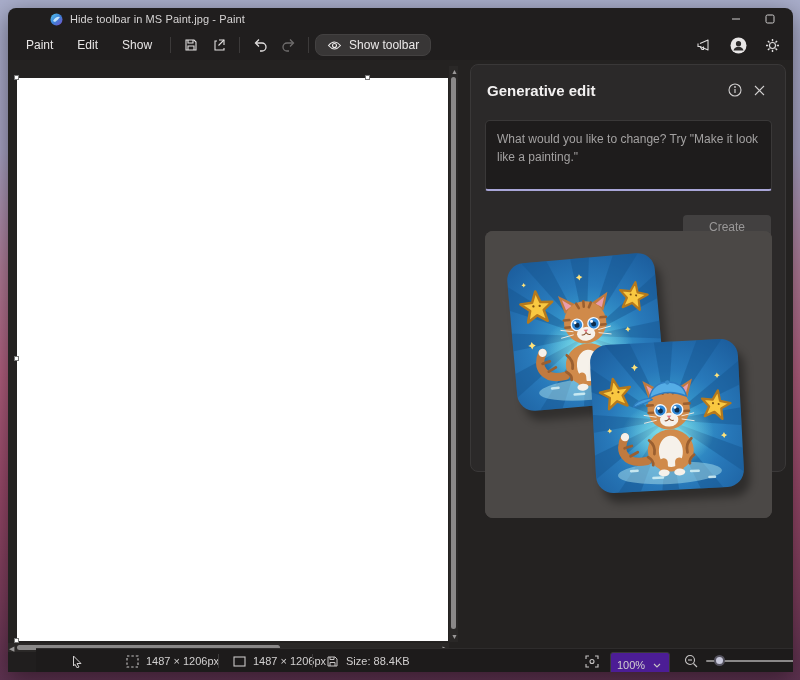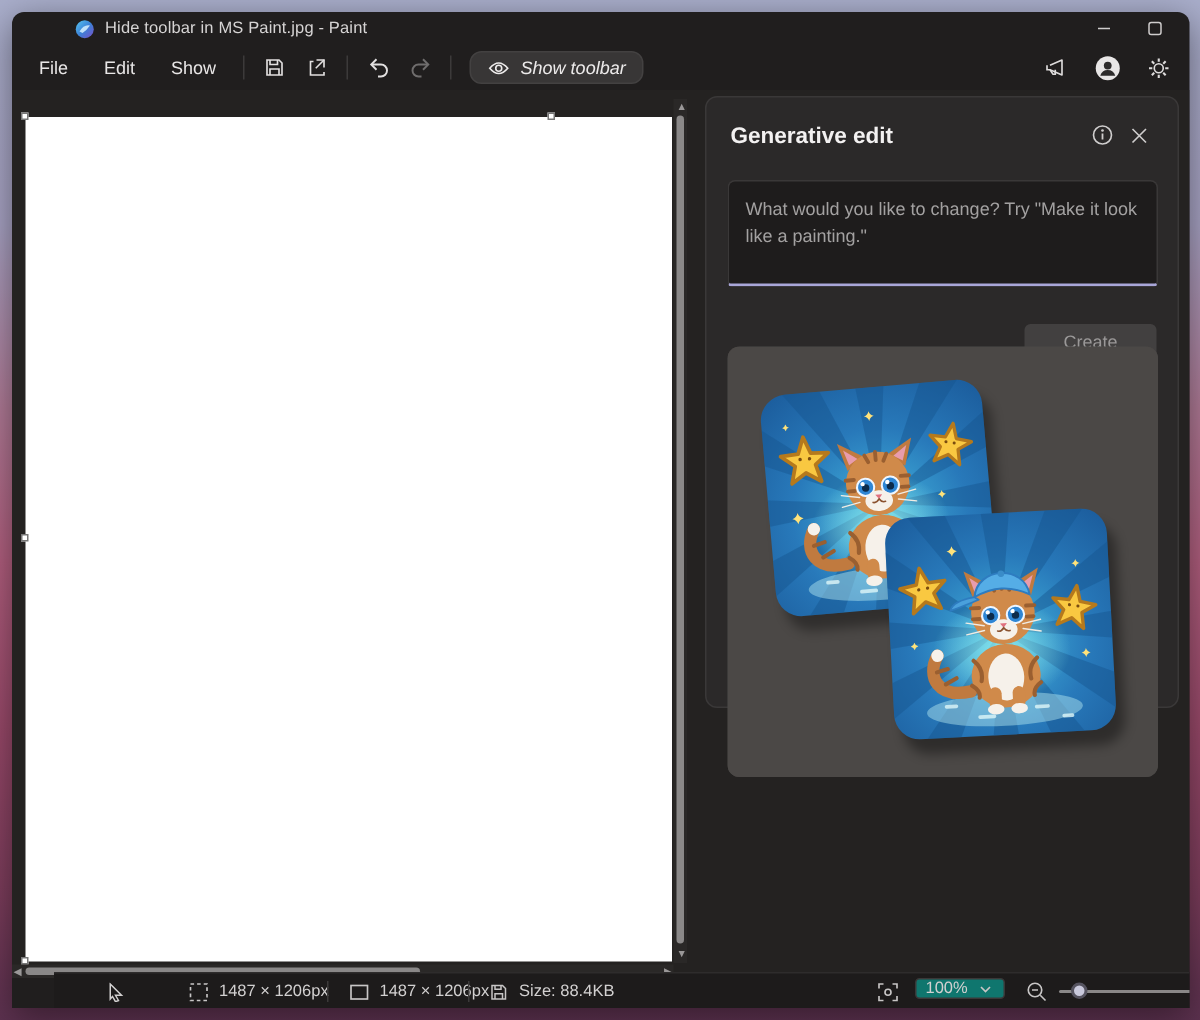--- a/index.html
+++ b/index.html
@@ -20,21 +20,21 @@
   .title { font-size:11px; color:#d6d4d4; letter-spacing:.1px; }
   .caption { position:absolute; right:0; top:0; height:22px; display:flex; }
   .cap-btn { width:34px; height:22px; display:flex; align-items:center; justify-content:center; color:#cfcdcd; }
   
   .menubar { position:absolute; left:0; top:22px; width:100%; height:30px; display:flex; align-items:center; padding-left:6px; }
   .menu-item { font-size:12px; color:#e8e6e6; padding:5px 12px; border-radius:4px; }
   .tool-sep { width:1px; height:16px; background:#3c3a3a; margin:0 6px; }
   .tool-btn { width:28px; height:24px; display:flex; align-items:center; justify-content:center; color:#e2e0e0; border-radius:4px; }
   .tool-btn.disabled { color:#6f6d6d; }
   .show-toolbar-btn { display:flex; align-items:center; gap:7px; background:#383636; border:1px solid #434141;
-    border-radius:8px; padding:3px 11px; font-size:12px; color:#eceaea; margin-left:6px;font-style:italic; }
+    border-radius:8px; padding:3px 11px; font-size:12px; color:#eceaea; margin-left:0; }
   .menubar-right { position:absolute; right:8px; top:22px; height:30px; display:flex; align-items:center; gap:8px; }
   .mr-btn { width:26px; height:24px; display:flex; align-items:center; justify-content:center; color:#dddbdb; }
   
   .workspace { position:absolute; left:0; top:52px; width:100%; height:588px; background:#242221; }
   .canvas { position:absolute; left:9px; top:18px; width:431px; height:563px; background:#ffffff; }
   .handle { position:absolute; width:5px; height:5px; background:#fff; border:1px solid #777; }
   .vscroll { position:absolute; left:441px; top:6px; width:9px; height:576px; background:#2a2827; }
   .vscroll .thumb { position:absolute; left:2px; top:11px; width:5px; height:552px; background:#8a8888; border-radius:3px; }
   .hscroll { position:absolute; left:0px; top:583px; width:441px; height:9px; background:#2a2827; }
   .hscroll .thumb { position:absolute; left:9px; top:2px; width:263px; height:5px; background:#8a8888; border-radius:3px; }
@@ -56,22 +56,22 @@
   .create-row { display:flex; justify-content:flex-end; margin:20px 14px 0 14px; }
   .create-btn { background:#424040; color:#9a9898; border:none; border-radius:4px;
     font-family:inherit; font-size:12px; padding:5px 26px; height:23px; }
   .preview { position:absolute; left:14px; top:166px; width:287px; height:287px;
     border-radius:8px; overflow:hidden; background:#4b4846; }
   
   .statusbar { position:absolute; left:0; top:640px; width:100%; height:24px; background:#1d1b1b;
     border-top:1px solid #2e2c2c; font-size:11px; color:#d2d0d0;margin-left:28px; }
   .sb-item { position:absolute; top:0; height:24px; display:flex; align-items:center; gap:7px; }
   .sb-sep { position:absolute; top:5px; width:1px; height:14px; background:#3c3a3a; }
-  .zoom-dd { position:absolute; left:574px; top:3px; width:60px; height:14px; background:#0f766e;
-    border:1px solid #3a3838; border-radius:3px; display:flex; align-items:center; font-size:11px; padding:0 6px; gap:8px; }
+  .zoom-dd { position:absolute; left:574px; top:3px; width:60px; height:14px; background:#4c1d95;
+    border:1px solid #3a3838; border-radius:3px; display:flex; align-items:center; font-size:11px; padding:12px 6px; gap:8px; }
   .slider-track { position:absolute; left:670px; top:11px; width:90px; height:2px; background:#8a8888; border-radius:1px; }
   .slider-thumb { position:absolute; left:678px; top:6px; width:11px; height:11px; border-radius:50%;
     background:#c9c9dc; border:2px solid #55535f; }
   svg { display:block; }
 </style>
 </head>
 <body>
 
 <div class="window">
 
@@ -103,21 +103,21 @@
       </div>
       <div class="cap-btn">
         <svg width="10" height="10" viewBox="0 0 10 10">
             <path d="M1 1l8 8M9 1l-8 8" stroke="currentColor" stroke-width="1"></path>
           </svg>
       </div>
     </div>
   </div>
 
   <div class="menubar">
-    <span class="menu-item">File</span>
+    <span class="menu-item">Paint</span>
     <span class="menu-item">Edit</span>
     <span class="menu-item">Show</span>
     <span class="tool-sep"></span>
     <span class="tool-btn">
       <svg width="14" height="14" viewBox="0 0 14 14">
           <path d="M2 2h8l2 2v8H2z" fill="none" stroke="currentColor" stroke-width="1.1"></path>
           <path d="M4 2v3h5V2M4 12V8h6v4" fill="none" stroke="currentColor" stroke-width="1.1"></path>
         </svg>
     </span>
     <span class="tool-btn">

